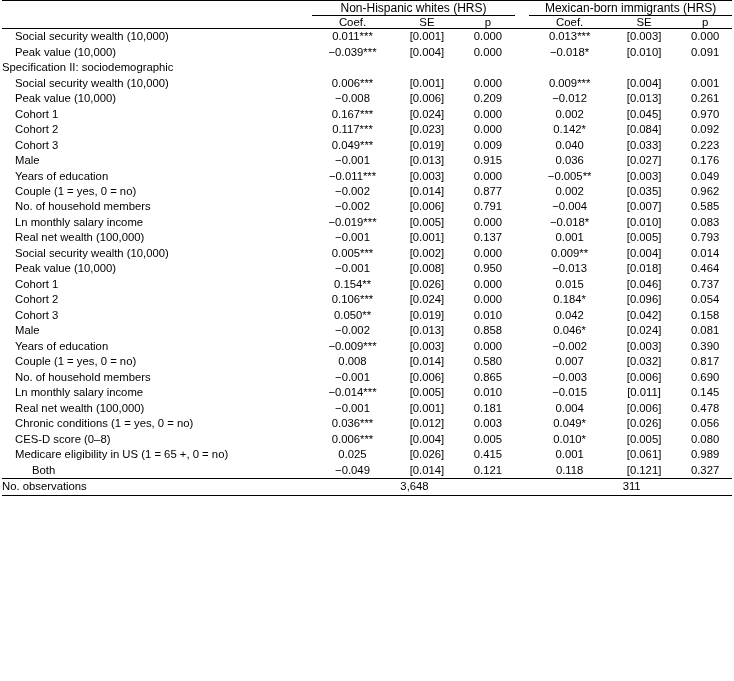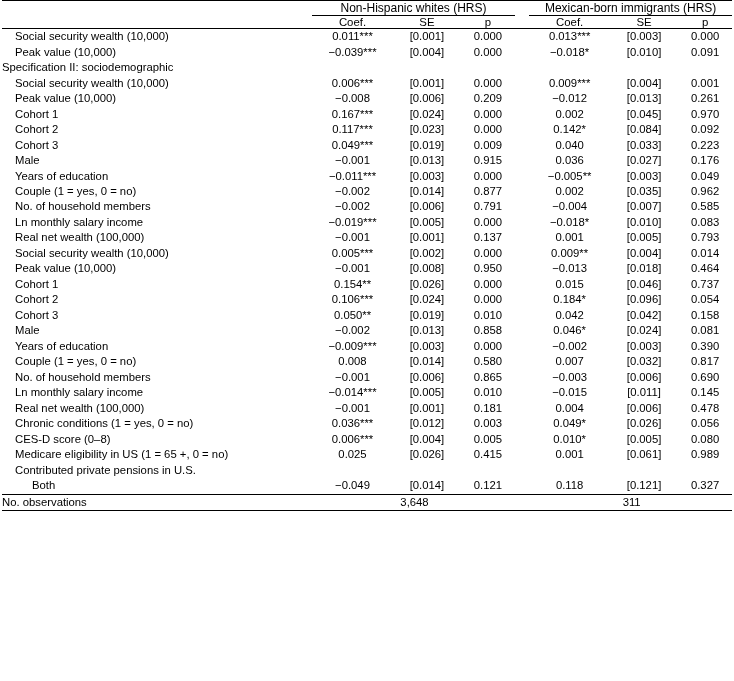--- a/index.html
+++ b/index.html
@@ -371,30 +371,20 @@
           <td class="lbl indent1">Medicare eligibility in US (1 = 65 +, 0 = no)</td>
           <td class="num">0.025</td>
           <td class="se">[0.026]</td>
           <td class="p">0.415</td>
           <td></td>
           <td class="num">0.001</td>
           <td class="se">[0.061]</td>
           <td class="p">0.989</td>
         </tr>
         <tr class="datarow">
-          <td class="lbl indent1">Contributed private pensions in U.S.</td>
-          <td class="num"></td>
-          <td class="se"></td>
-          <td class="p"></td>
-          <td></td>
-          <td class="num"></td>
-          <td class="se"></td>
-          <td class="p"></td>
-        </tr>
-        <tr class="datarow">
           <td class="lbl indent2">Both</td>
           <td class="num">−0.049</td>
           <td class="se">[0.014]</td>
           <td class="p">0.121</td>
           <td></td>
           <td class="num">0.118</td>
           <td class="se">[0.121]</td>
           <td class="p">0.327</td>
         </tr>
         <tr class="rule-mid">

